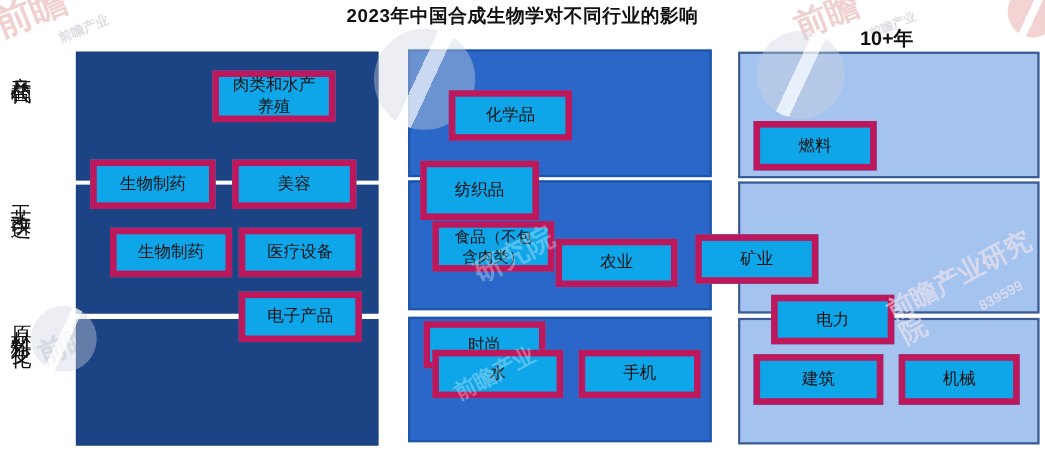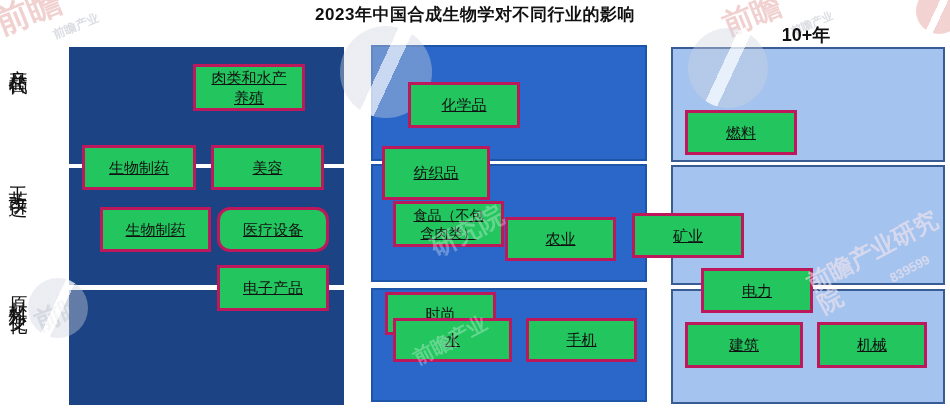--- a/index.html
+++ b/index.html
@@ -16,23 +16,23 @@
   }
   .row-label{
     position:absolute;left:9px;writing-mode:vertical-rl;text-orientation:upright;
     font-size:19px;font-weight:500;letter-spacing:3px;line-height:1;
   }
   .panel{position:absolute;z-index:2;}
   .panel.dark{background:#1c4383;border:1px solid #1c4383;}
   .panel.mid{background:#2a67c8;border:2px solid #1d55a9;}
   .panel.light{background:#a4c3ee;border:2px solid #3a5c94;}
   .box{
-    position:absolute;z-index:5;background:#22c55e;border:3px solid #be185d;
+    position:absolute;z-index:5;background:#0ea5e9;border:6px solid #be185d;
     display:flex;align-items:center;justify-content:center;text-align:center;
-    font-size:15px;line-height:1.3;white-space:pre-line;box-sizing:border-box;text-decoration:underline;
+    font-size:15px;line-height:1.3;white-space:pre-line;box-sizing:border-box;
   }
   .box.small{font-size:14px;}
   .wm{position:absolute;pointer-events:none;font-weight:bold;line-height:1;}
   .wm-pink{color:rgba(224,150,150,.45);}
   .wm-gray{color:rgba(165,170,182,.40);}
   .wm-white{color:rgba(255,255,255,.30);}
   .wm-rose{color:rgba(255,235,238,.55);}
   .wm-circle{
     position:absolute;border-radius:50%;pointer-events:none;z-index:3;
     background:linear-gradient(115deg, rgba(205,211,222,.40) 44%, rgba(255,255,255,.75) 44%, rgba(255,255,255,.75) 56%, rgba(205,211,222,.40) 56%);
@@ -76,21 +76,21 @@
 
   <div class="panel light" style="left:671px;top:47px;width:270px;height:111px;"></div>
   <div class="panel light" style="left:671px;top:165px;width:270px;height:116px;"></div>
   <div class="panel light" style="left:671px;top:289px;width:270px;height:111px;"></div>
 
   <div class="box" style="left:193px;top:64px;width:112px;height:47px;">肉类和水产
 养殖</div>
   <div class="box" style="left:82px;top:145px;width:114px;height:45px;">生物制药</div>
   <div class="box" style="left:200px;top:145px;width:113px;height:45px;margin-left:11px;">美容</div>
   <div class="box" style="left:100px;top:207px;width:111px;height:45px;">生物制药</div>
-  <div class="box" style="left:217px;top:207px;width:112px;height:45px;border-radius:13px;">医疗设备</div>
+  <div class="box" style="left:217px;top:207px;width:112px;height:45px;">医疗设备</div>
   <div class="box" style="left:217px;top:265px;width:112px;height:46px;">电子产品</div>
 
   <div class="box" style="left:408px;top:82px;width:112px;height:46px;">化学品</div>
   <div class="box" style="left:382px;top:146px;width:108px;height:54px;">纺织品</div>
   <div class="box small" style="left:393px;top:201px;width:111px;height:46px;">食品（不包
 含肉类）</div>
   <div class="box" style="left:505px;top:217px;width:111px;height:44px;">农业</div>
   <div class="box" style="left:632px;top:213px;width:112px;height:45px;">矿业</div>
   <div class="box" style="left:385px;top:261px;width:111px;height:43px;margin-top:31px;">时尚</div>
   <div class="box" style="left:393px;top:318px;width:119px;height:44px;">水</div>

